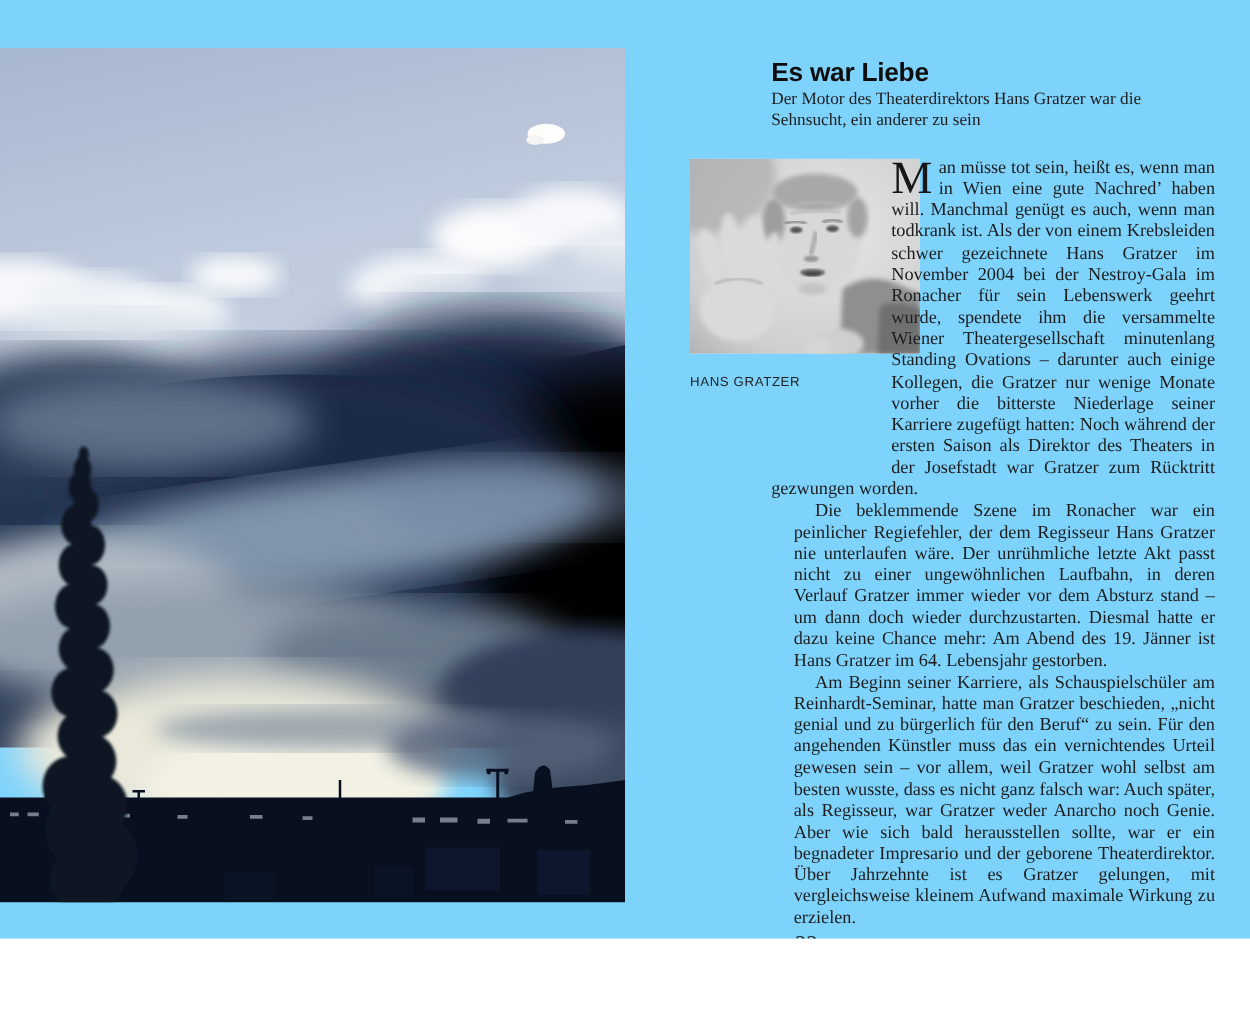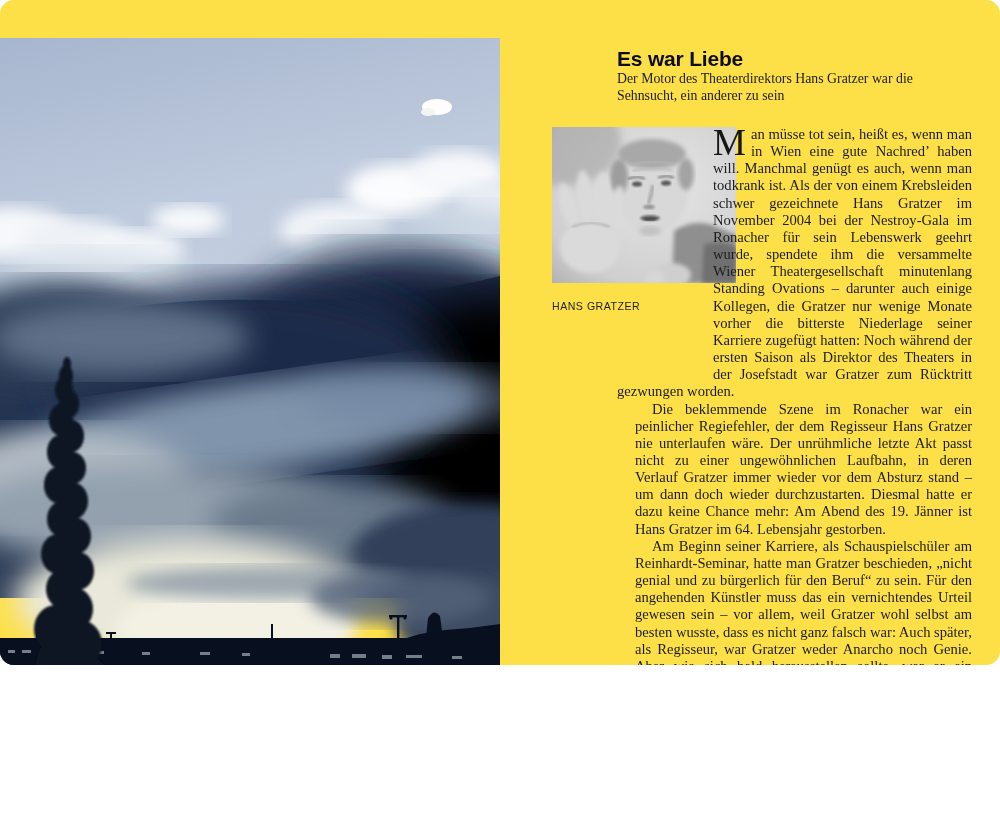--- a/index.html
+++ b/index.html
@@ -1,18 +1,18 @@
 <!DOCTYPE html>
 <html lang="de"><head>
 <meta charset="utf-8">
 <style>
   html,body{margin:0;padding:0;background:#ffffff;}
   .page{
-    position:relative;width:1000px;height:665px;background:#fde047;overflow:hidden;
-    font-family:"Liberation Serif","DejaVu Serif",serif;color:#1c1c1c;border-radius:14px;
+    position:relative;width:1000px;height:751px;background:#7dd3fc;overflow:hidden;
+    font-family:"Liberation Serif","DejaVu Serif",serif;color:#1c1c1c;
   }
   
   .photo{position:absolute;left:0;top:38px;width:500px;height:684px;overflow:hidden;}
   .photo svg{display:block;}
   
   .headline{
     position:absolute;left:617px;top:33px;width:360px;
     font-family:"Liberation Sans","DejaVu Sans",sans-serif;
     font-weight:bold;font-size:21px;letter-spacing:-0.2px;color:#0d0d0d;
   }

